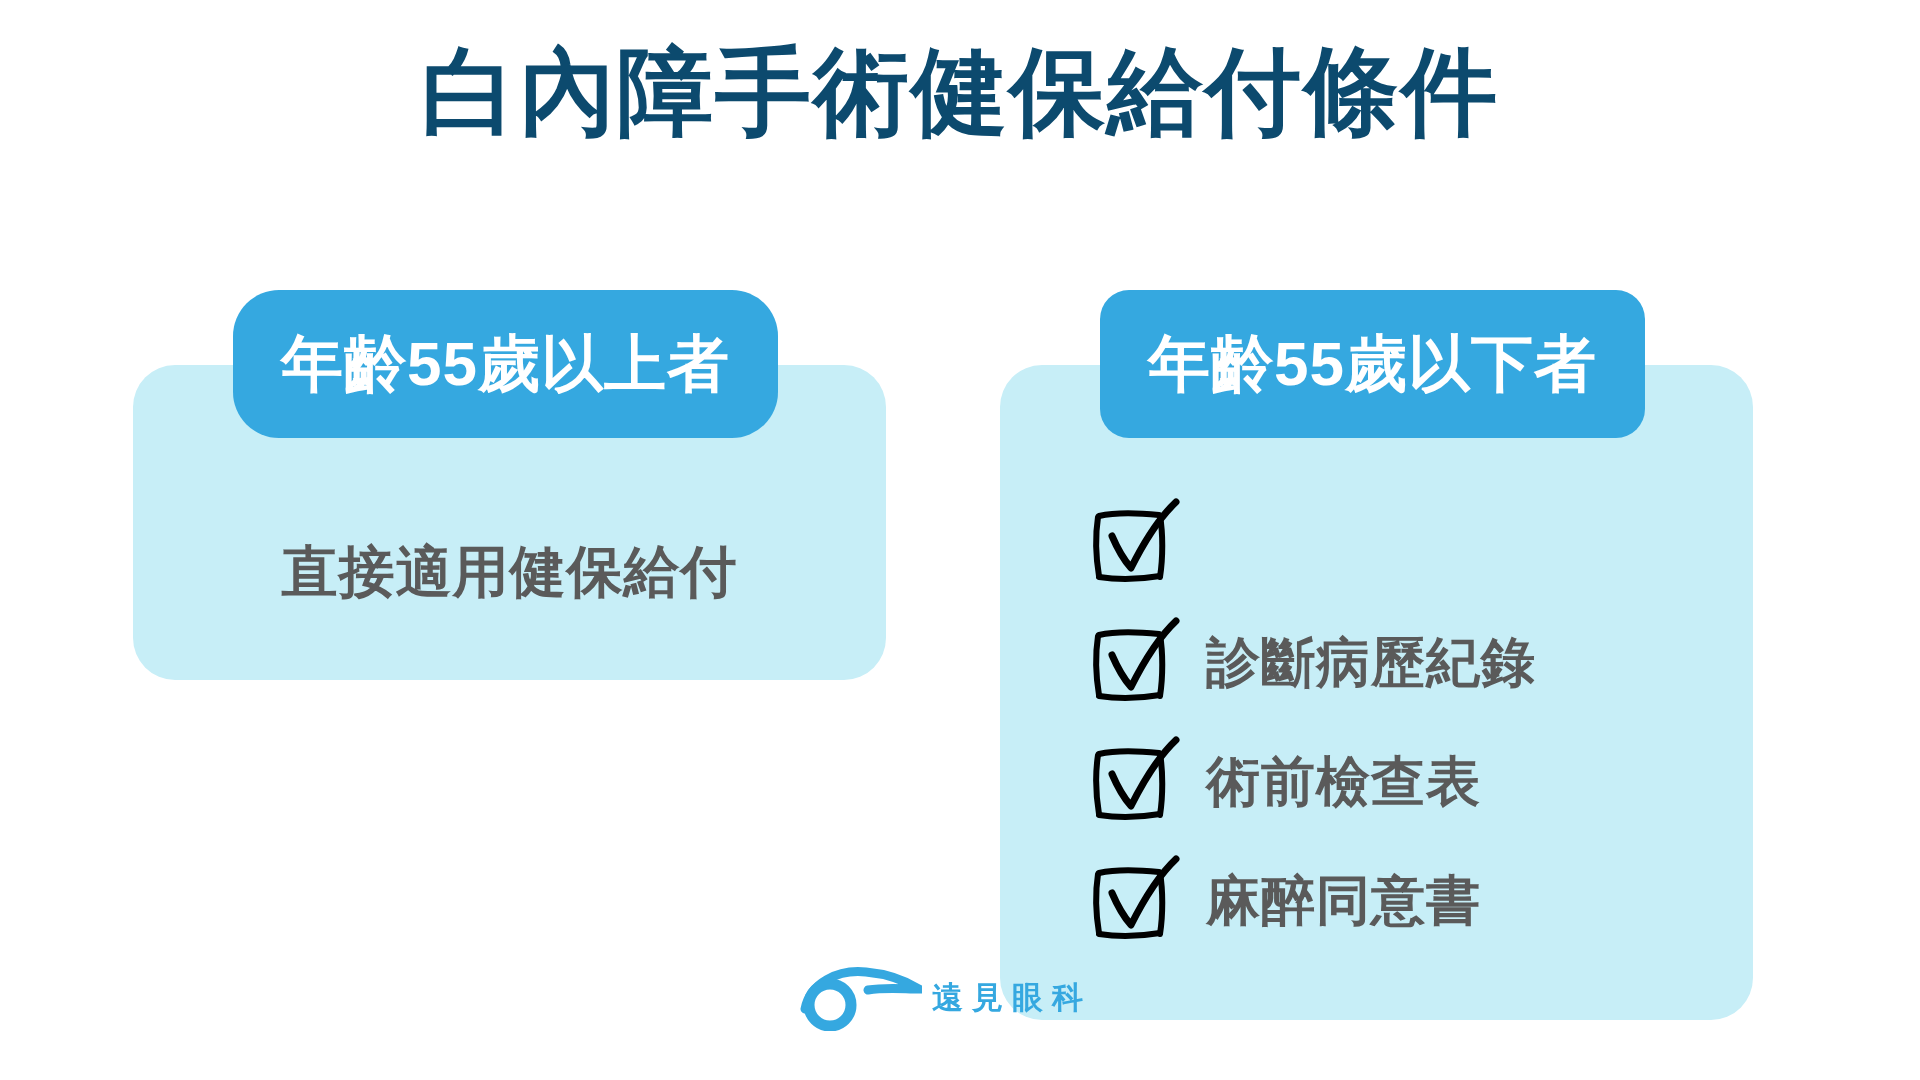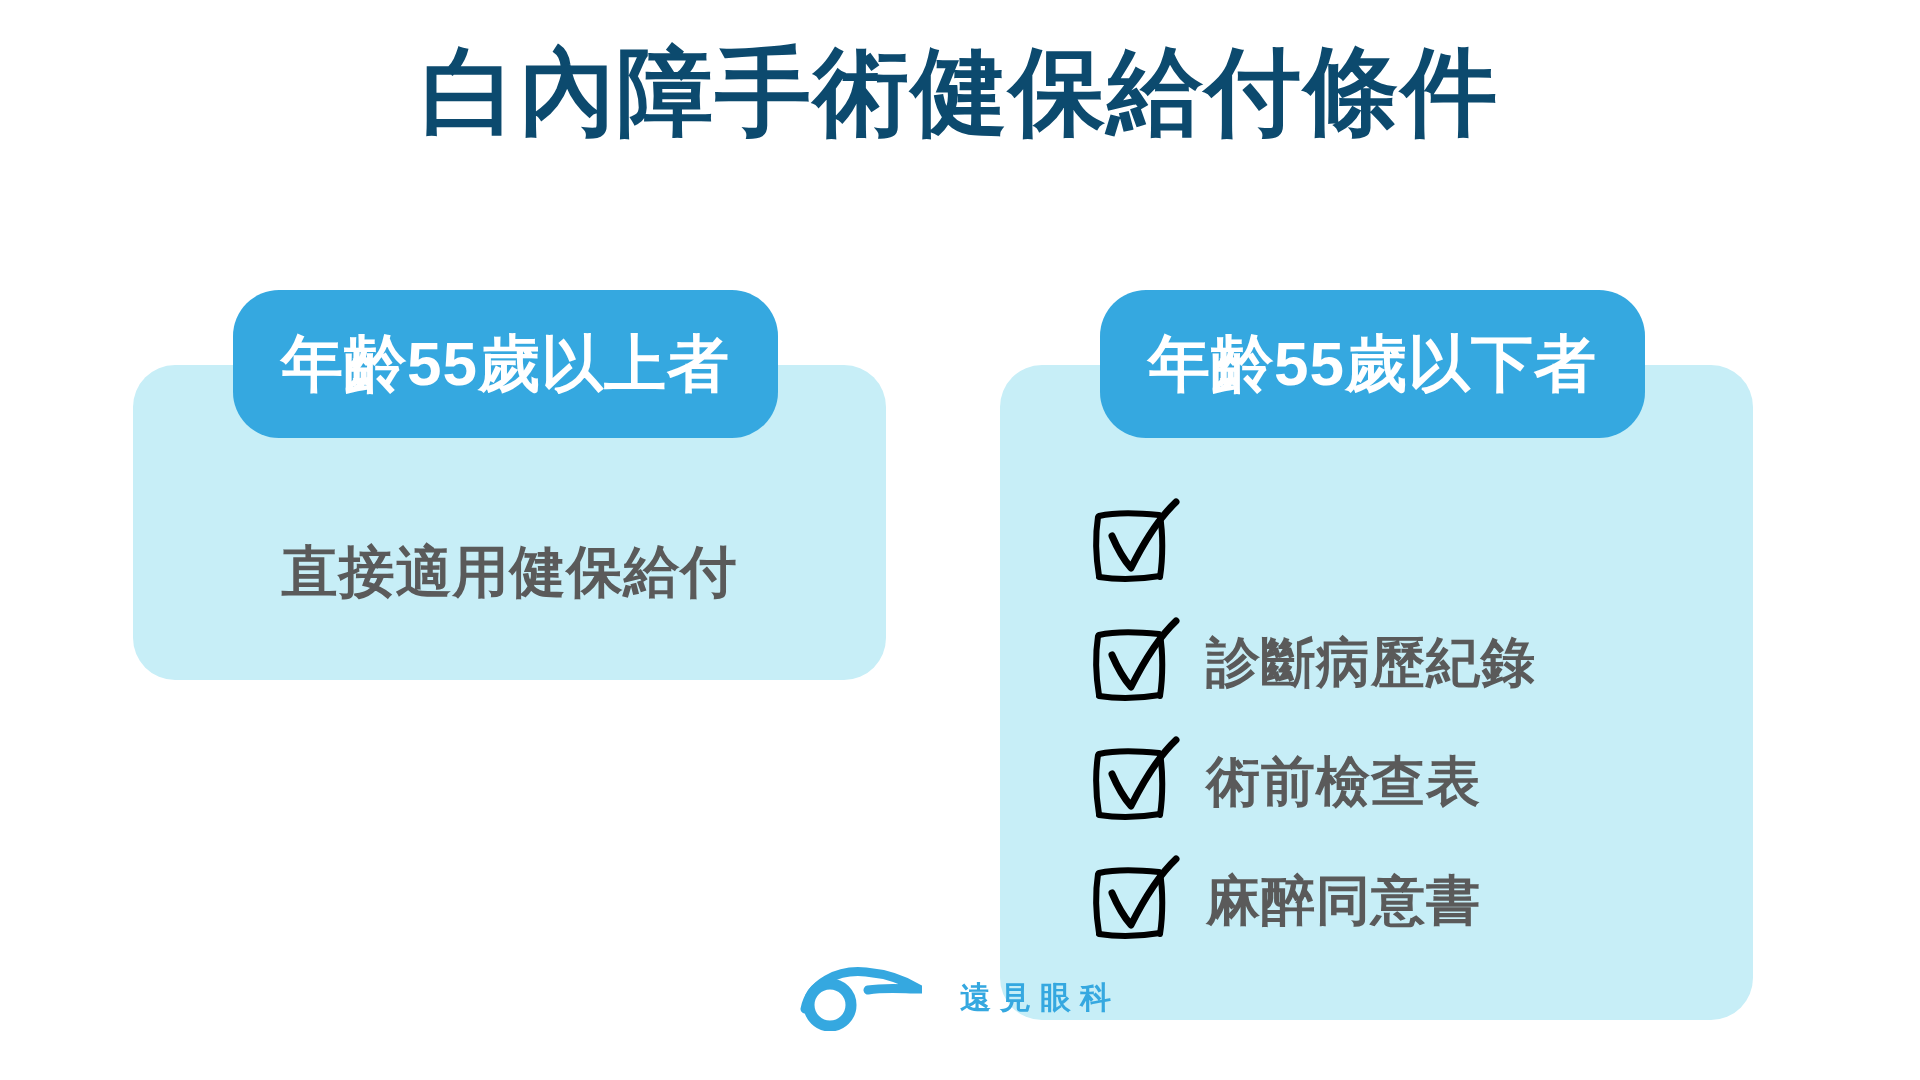--- a/index.html
+++ b/index.html
@@ -85,20 +85,21 @@
   .pill--left {
     left: 233px;
     top: 0px;
     width: 545px;
   }
 
   .pill--right {
     left: 1100px;
     top: 0px;
     width: 545px;
+    border-radius: 29px;
   }
 
   .card-body-text {
     position: absolute;
     left: 133px;
     top: 245px;
     width: 753px;
     text-align: center;
     color: #5A5A5A;
     font-size: 56px;
@@ -146,21 +147,20 @@
     line-height: 1;
   }
 
   
   .logo {
     position: absolute;
     left: 800px;
     top: 965px;
     display: flex;
     align-items: center;
-    gap: 28px;
   }
 
   .logo-mark {
     width: 122px;
     height: 66px;
     margin-right: 10px;
   }
 
   .logo-mark svg { display: block; }
 

